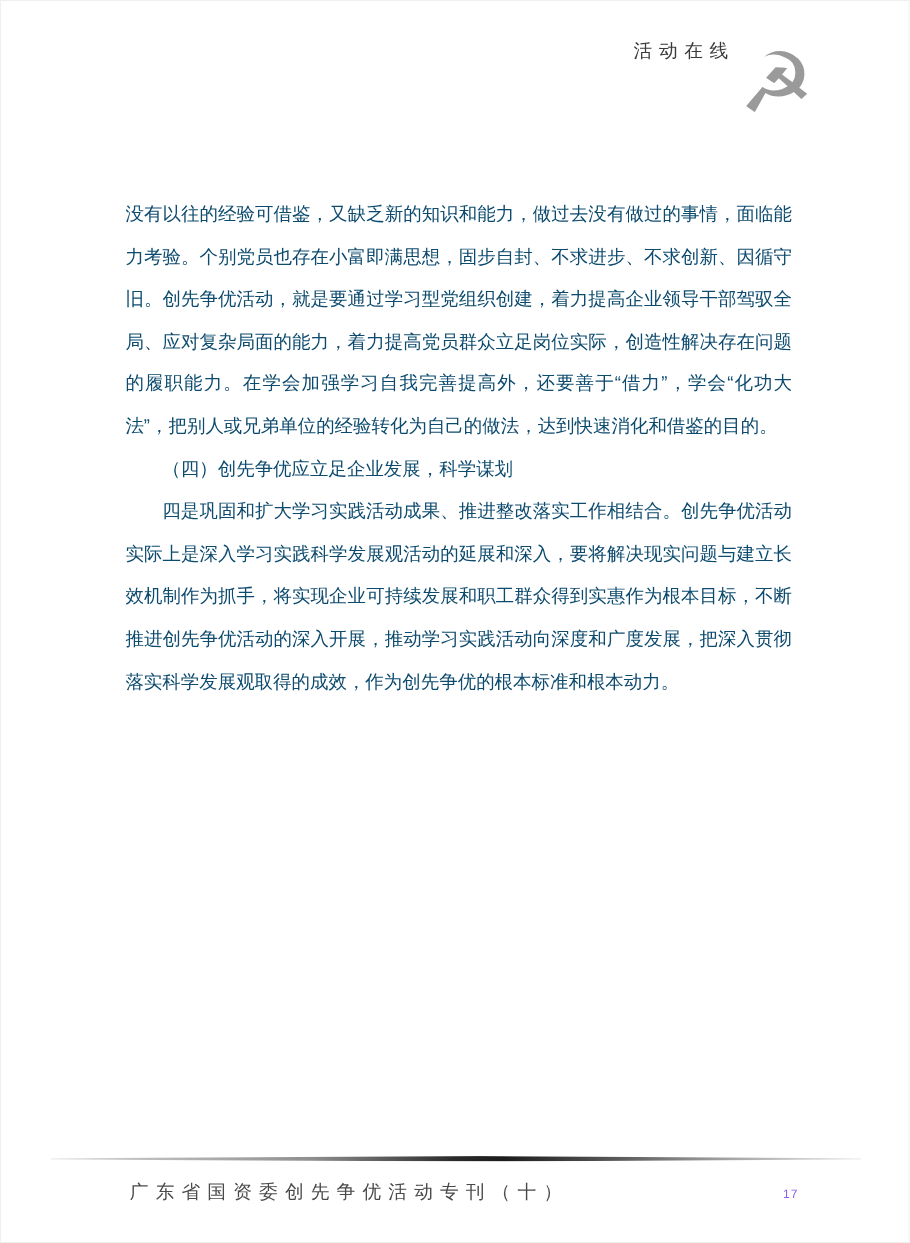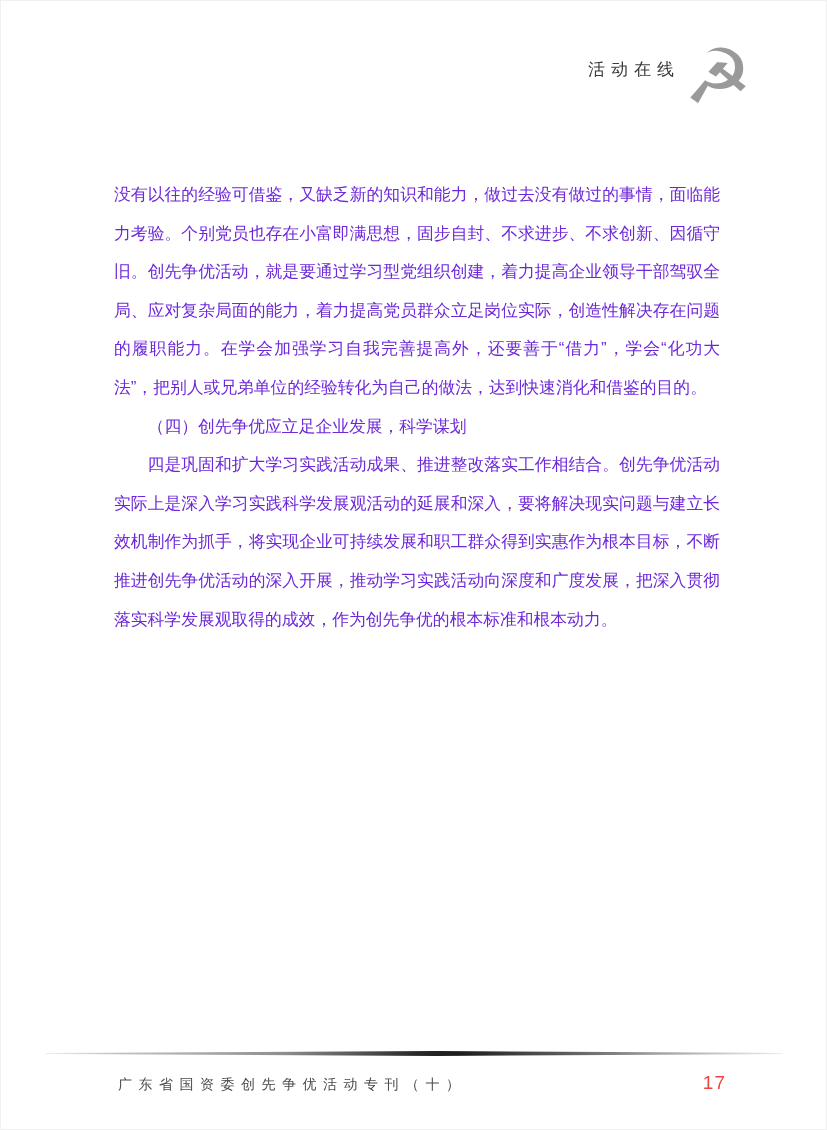--- a/index.html
+++ b/index.html
@@ -10,23 +10,22 @@
     background: #ffffff;
     font-family: "Liberation Sans", sans-serif;
     overflow: hidden;
     box-sizing: border-box;
     border: 1px solid #f0f0f0;
   }
   
   .header {
     position: absolute;
     top: 42px;
-    right: 76px;
+    right: 88px;
     display: flex;
-    align-items: center;
   }
   .header-title {
     font-size: 17px;
     letter-spacing: 6px;
     color: #3a3a3a;
     position: relative;
     top: -8px;
     margin-right: 4px;
     white-space: nowrap;
   }
@@ -41,21 +40,21 @@
     user-select: none;
   }
   
   .body-text {
     position: absolute;
     top: 175px;
     left: 113px;
     width: 606px;
     font-size: 16.8px;
     line-height: 38.6px;
-    color: #6d28d9;
+    color: #0c4a6e;
     text-align: justify;
     text-justify: inter-ideograph;
   }
   .para { margin: 0; text-indent: 2em; }
   .para.no-indent { text-indent: 0; }
   
   .footer-rule {
     position: absolute;
     top: 1050px;
     left: 45px;
@@ -69,28 +68,28 @@
   .footer {
     position: absolute;
     top: 1071px;
     left: 117px;
     right: 100px;
     display: flex;
     justify-content: space-between;
     align-items: baseline;
   }
   .journal-title {
-    font-size: 14px;
+    font-size: 17px;
     letter-spacing: 6.5px;
     color: #4a4a4a;
     white-space: nowrap;
   }
   .page-number {
-    font-size: 19px;
-    color: #ef4444;
+    font-size: 11px;
+    color: #8b5cf6;
     letter-spacing: 1px;
   }
 </style>
 </head>
 <body>
 
 <div class="page">
 
   <div class="header">
     <span class="header-title">活动在线</span>

